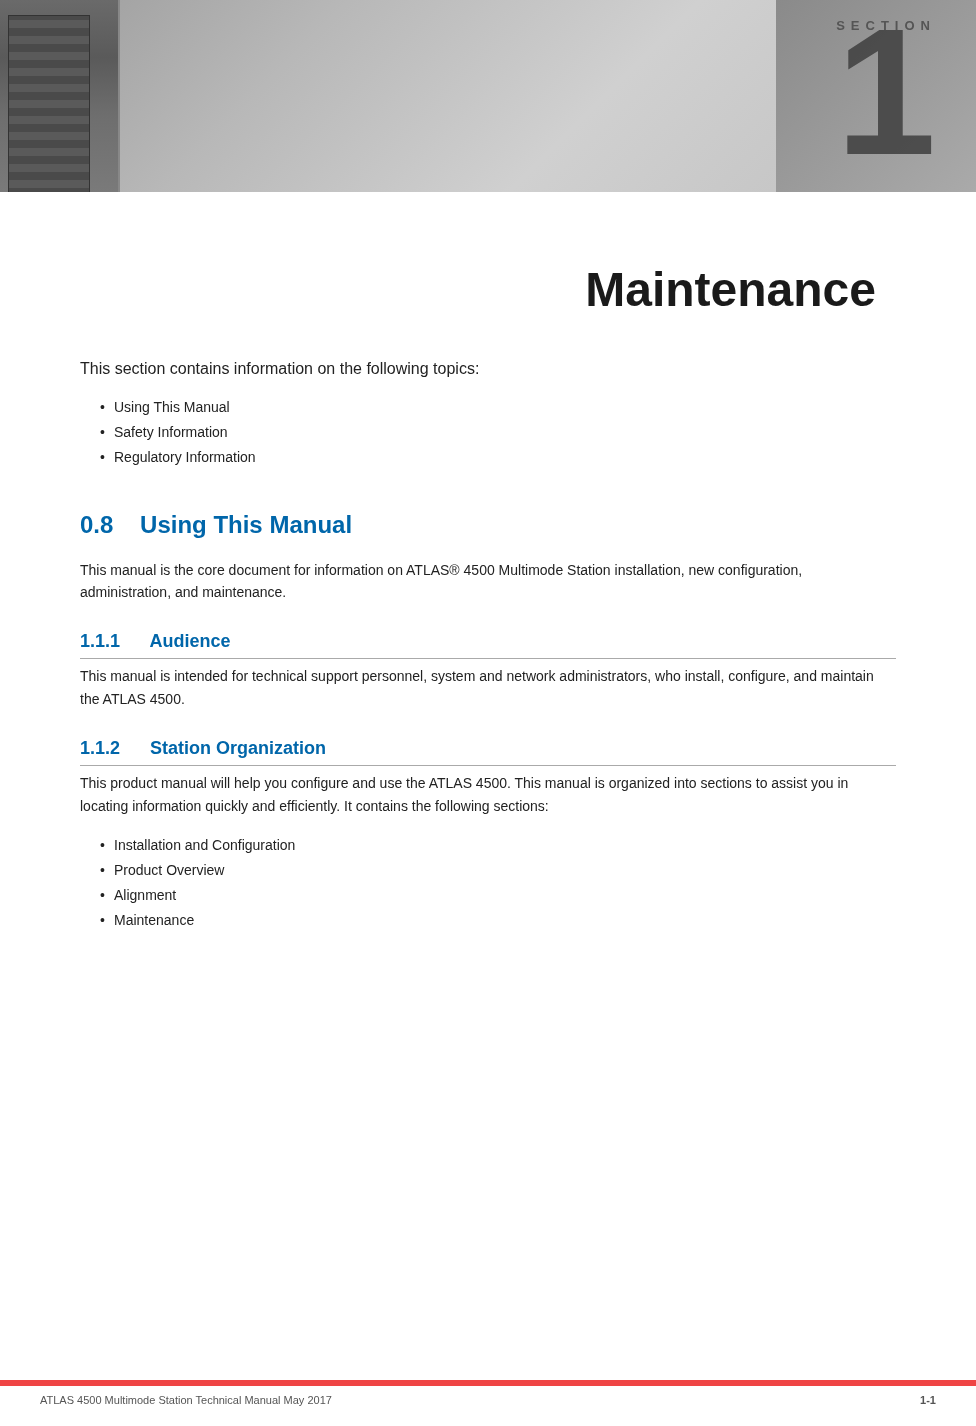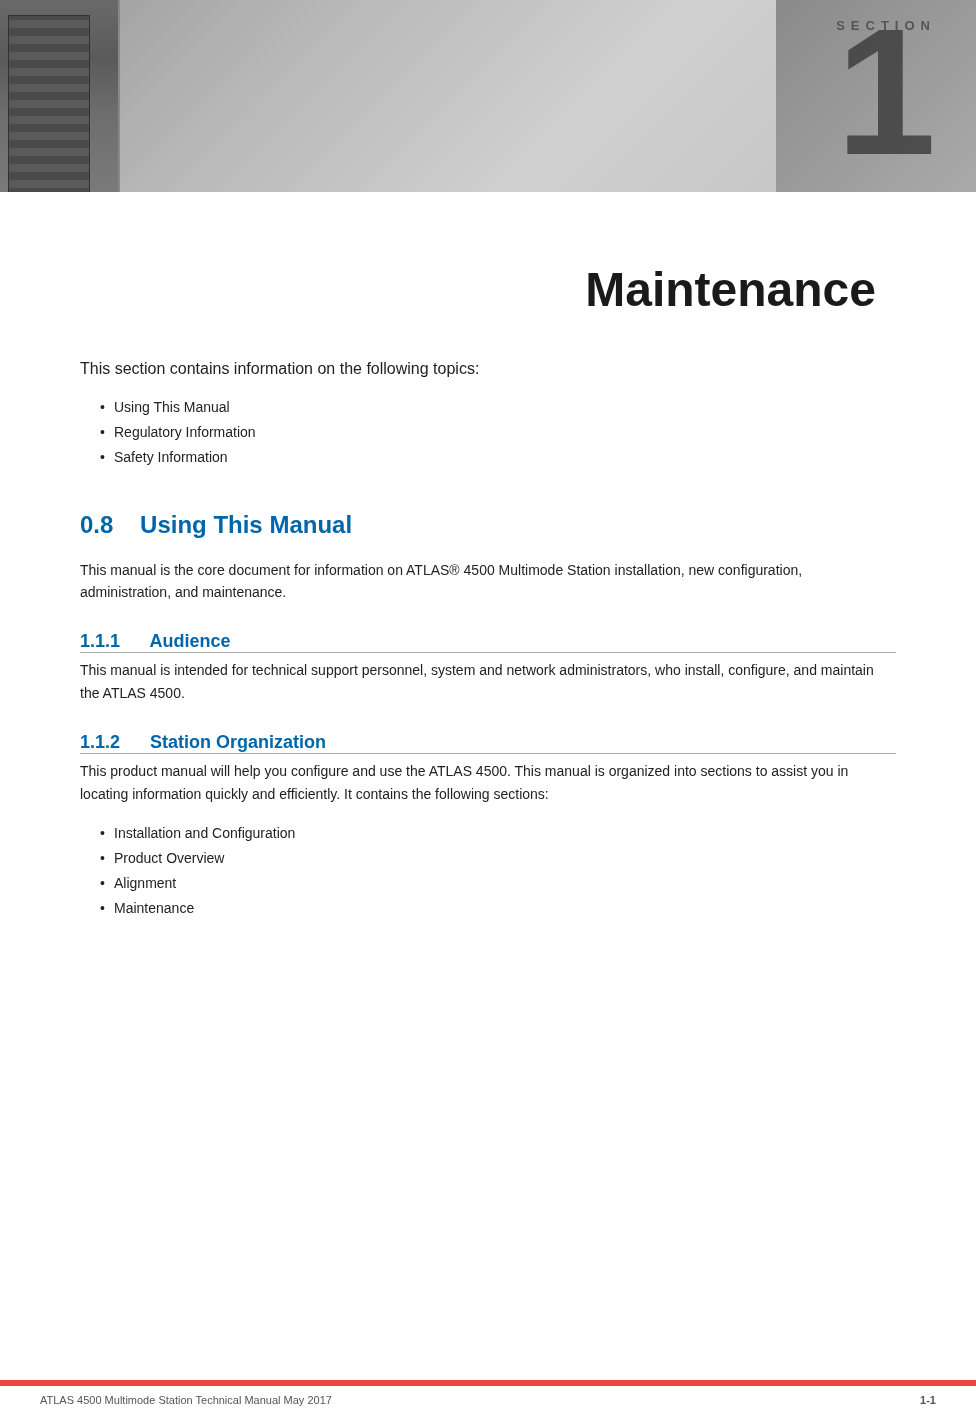--- a/index.html
+++ b/index.html
@@ -151,20 +151,21 @@
       margin-bottom: 20px;
     }
 
     .section-h2 {
       font-size: 18px;
       font-weight: bold;
       color: #0066aa;
       margin-top: 28px;
       margin-bottom: 6px;
       border-bottom: 1px solid #aaaaaa;
+      padding-bottom: 6px;
     }
 
     .body-text {
       font-size: 14px;
       color: #222;
       line-height: 1.6;
       margin-bottom: 16px;
     }
 
     
@@ -205,22 +206,22 @@
 </div>
 
 <div class="main-content">
 
   <h1 class="page-title">Maintenance</h1>
 
   <div class="intro-section">
     <p class="intro-text">This section contains information on the following topics:</p>
     <ul class="bullet-list">
       <li>Using This Manual</li>
+      <li>Safety Information</li>
       <li>Regulatory Information</li>
-      <li>Safety Information</li>
     </ul>
   </div>
 
   <h2 class="section-h1">
     <span>0.8</span>
     &nbsp;&nbsp;
     <span>Using This Manual</span>
   </h2>
 
   <p class="body-text">This manual is the core document for information on ATLAS® 4500 Multimode Station installation, new configuration, administration, and maintenance.</p>

